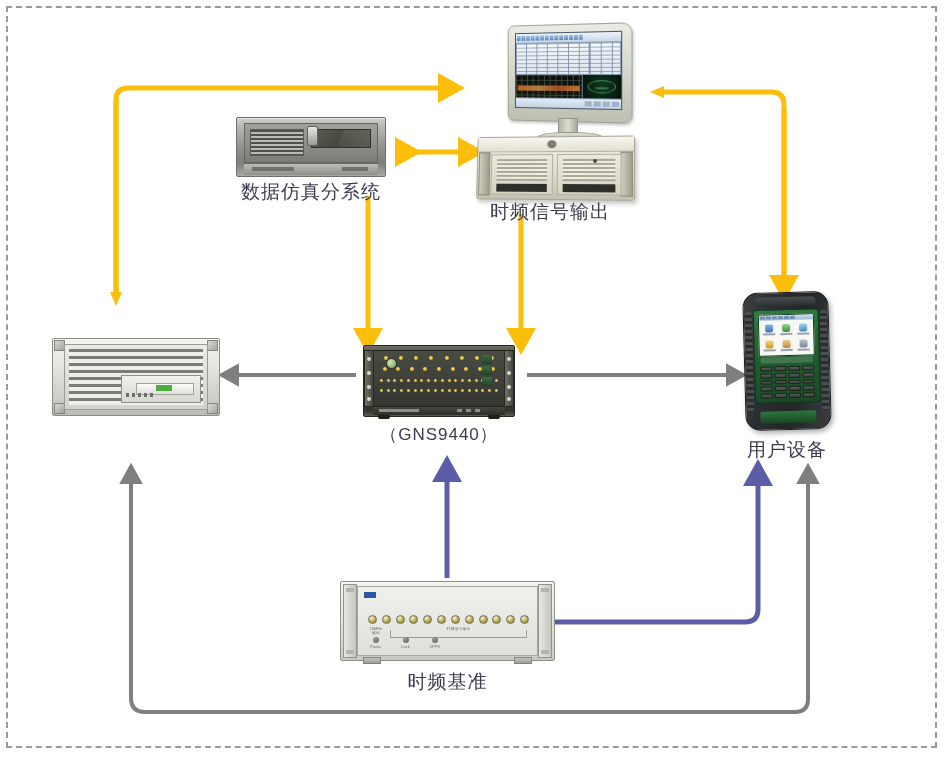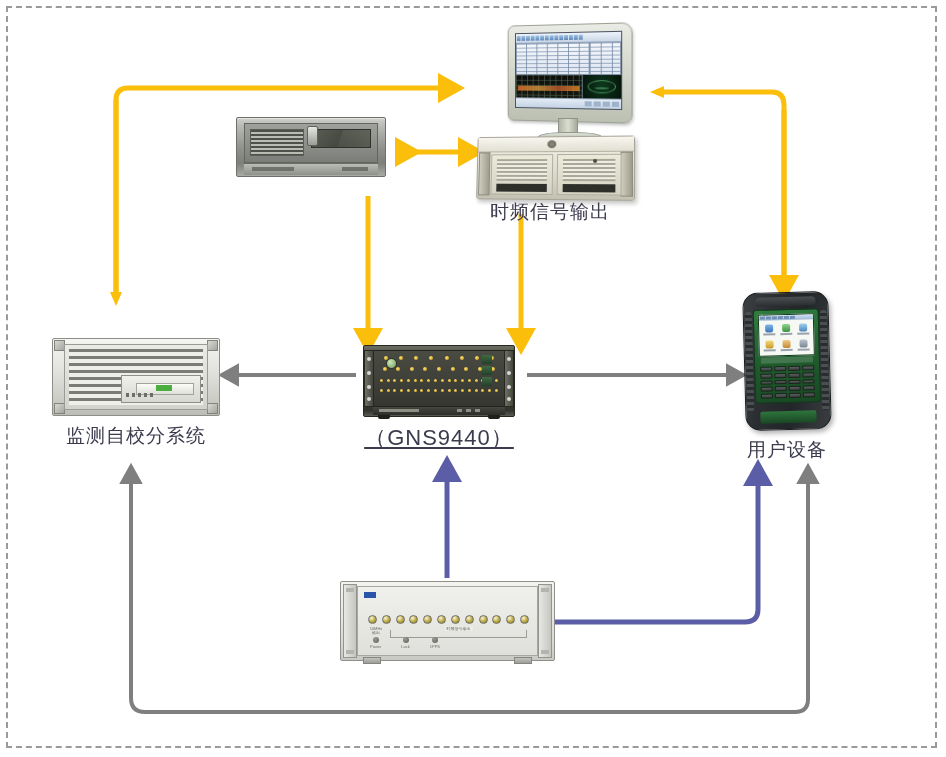--- a/index.html
+++ b/index.html
@@ -37,22 +37,21 @@
     position: absolute;
     text-align: center;
     color: #3b3b4e;
     font-size: 19px;
     line-height: 1.25;
     white-space: nowrap;
     letter-spacing: 1px;
   }
   .node-label .sub {
     display: block;
-    font-size: 22px;
-    text-decoration: underline;
+    font-size: 17px;
   }
 
   
   #sim-pc {
     left: 236px; top: 117px;
     width: 150px; height: 60px;
   }
   .simpc-body {
     position: absolute; inset: 0;
     background: linear-gradient(180deg,#cfd0cd 0%,#b9bab6 14%,#8f918c 52%,#7d7f7a 78%,#a9aba6 100%);
@@ -633,20 +632,23 @@
         <div class="simpc-vents"></div>
         <div class="simpc-bay"></div>
         <div class="simpc-knob"></div>
       </div>
       <div class="simpc-strip">
         <i class="t1"></i>
           <i class="t2"></i>
       </div>
     </div>
   </div>
+  <div class="node-label" id="label-sim">
+    <span>数据仿真分系统</span>
+  </div>
 
   <div class="node" id="eval-sys">
     <div class="mon-frame">
       <div class="mon-screen">
         <div class="mon-toolbar">
           <s></s>
             <s></s>
             <s></s>
             <s></s>
             <s></s>
@@ -708,23 +710,20 @@
       <div class="mcal-ear br"></div>
       <div class="mcal-face">
         <div class="mcal-slots"></div>
         <div class="mcal-panel">
           <div class="drive"></div>
           <div class="grn"></div>
           <div class="dots"></div>
         </div>
       </div>
     </div>
-  </div>
-  <div class="node-label" id="label-mcal">
-    <span>监测自校分系统</span>
   </div>
 
   <div class="node" id="rf-gen">
     <div class="rf-body">
       <div class="rf-face">
         <div class="rf-pwr"></div>
         <div class="rf-row r1">
           <s></s>
             <s></s>
             <s></s>
@@ -930,14 +929,17 @@
           <div class="tr-led">
             <s></s>
               <b>1PPS</b>
           </div>
         </div>
       </div>
       <div class="tr-foot l"></div>
       <div class="tr-foot r"></div>
     </div>
   </div>
+  <div class="node-label" id="label-time">
+    <span>时频基准</span>
+  </div>
 
 </div>
 
 </body></html>

